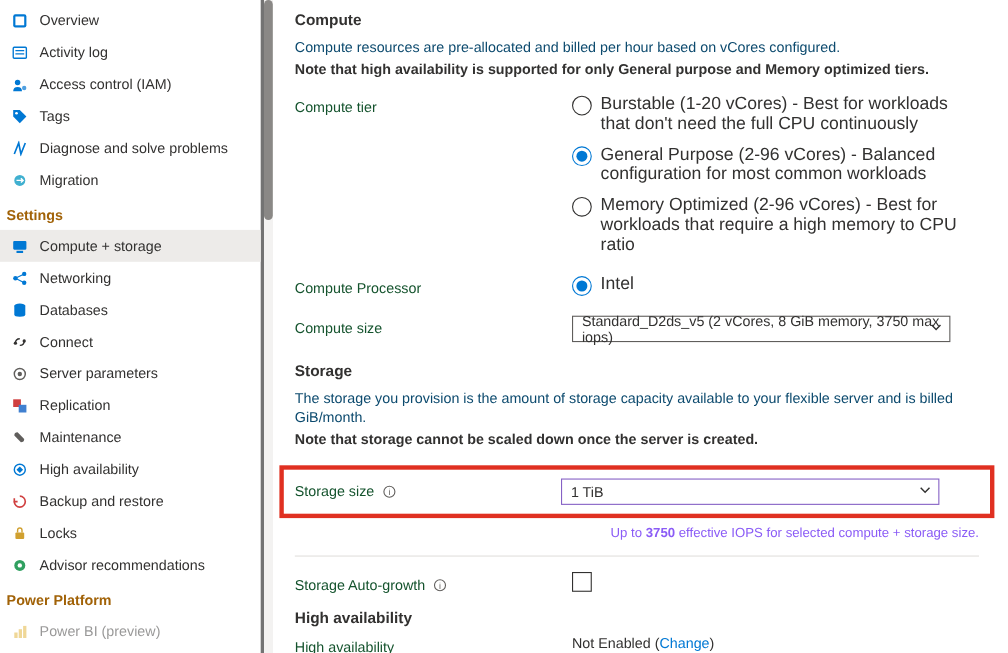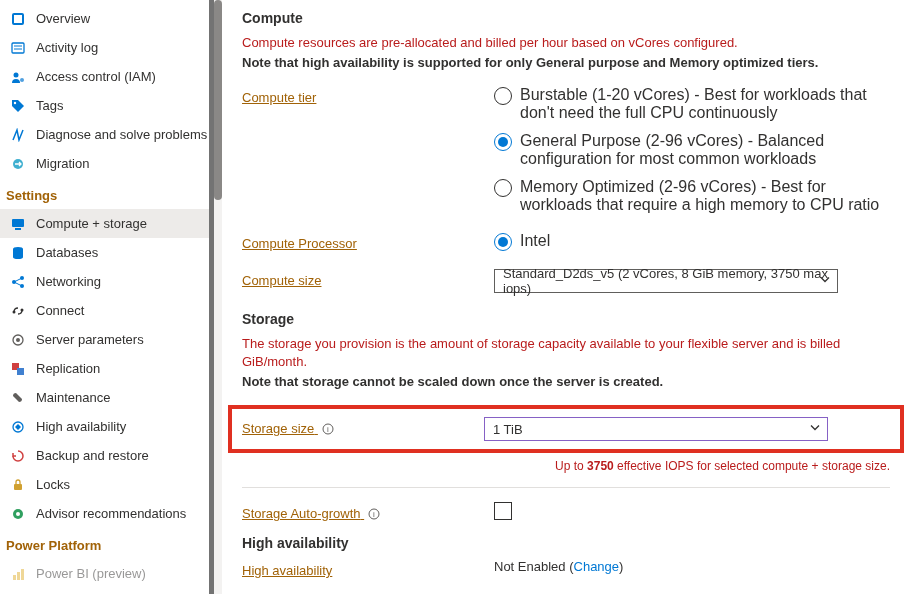--- a/index.html
+++ b/index.html
@@ -7,22 +7,22 @@
   font-family: "Segoe UI", -apple-system, sans-serif;
   font-size: 13px;
   color: #323130;
   background: #fff;
   width: 916px;
   height: 594px;
   overflow: hidden;
   display: flex;
 }
 .sidebar {
-  width: 214px;
-  border-right: 5px solid #737373;
+  width: 240px;
+  border-right: 3px solid #737373;
   overflow-y: auto;
   padding-top: 4px;
   padding-bottom: 10px;
 }
 .nav-item {
   display: flex;
   align-items: center;
   height: 29px;
   padding-left: 10px;
   cursor: pointer;
@@ -64,34 +64,33 @@
 .content {
   padding: 4px 26px 25px 28px;
   overflow-y: auto;
   height: 100%;
 }
 .section-title {
   font-weight: 600;
   font-size: 14px;
   margin: 6px 0 8px 0;
 }
-.desc { font-size: 13px; color: #b91c1c; line-height: 18px; margin-bottom: 2px; }
+.desc { font-size: 13px; color: #0c4a6e; line-height: 18px; margin-bottom: 2px; }
 .note { font-weight: 600; font-size: 13px; line-height: 18px; margin-bottom: 14px; }
 .row {
   display: flex;
   align-items: flex-start;
   margin-bottom: 8px;
 }
 .row-label {
   width: 252px;
   flex-shrink: 0;
   padding-top: 4px;
   font-size: 13px;
-  color: #a16207;
-  text-decoration: underline;
+  color: #14532d;
 }
 .row-value { flex: 1; }
 .radio-opt {
   display: flex;
   align-items: flex-start;
   margin-bottom: 10px;
   cursor: pointer;
 }
 .radio-circle {
   width: 18px; height: 18px;
@@ -133,21 +132,21 @@
   transform: translateY(-50%);
 }
 .highlight-box {
   border: 4px solid #e03021;
   padding: 8px 10px;
   margin: 4px -14px 6px -14px;
 }
 .footnote {
   text-align: right;
   font-size: 12px;
-  color: #b91c1c;
+  color: #8b5cf6;
   margin-bottom: 10px;
 }
 .checkbox-box {
   width: 18px; height: 18px;
   border: 1px solid #323130;
 }
 .link { color: #0078d4; cursor: pointer; }
 .info-icon {
   display: inline-flex;
   margin-left: 4px;
@@ -223,37 +222,37 @@
         <svg width="14" height="14">
           <rect x="1" y="2" width="12" height="8" rx="1" fill="#0078d4"></rect>
           <rect x="4" y="11" width="6" height="2" fill="#0078d4"></rect>
         </svg>
       </span>
     <span>Compute + storage</span>
   </div>
   <div class="nav-item">
     <span class="icon">
         <svg width="14" height="14">
-          <ellipse cx="7" cy="3" rx="5" ry="2" fill="#0078d4"></ellipse>
-          <path d="M2 3 L2 11 Q2 13 7 13 Q12 13 12 11 L12 3" fill="#0078d4"></path>
-        </svg>
-      </span>
-    <span>Databases</span>
-  </div>
-  <div class="nav-item">
-    <span class="icon">
-        <svg width="14" height="14">
           <circle cx="3" cy="7" r="2" fill="#0078d4"></circle>
           <circle cx="11" cy="3" r="2" fill="#0078d4"></circle>
           <circle cx="11" cy="11" r="2" fill="#0078d4"></circle>
           <line x1="3" y1="7" x2="11" y2="3" stroke="#0078d4"></line>
           <line x1="3" y1="7" x2="11" y2="11" stroke="#0078d4"></line>
         </svg>
       </span>
     <span>Networking</span>
+  </div>
+  <div class="nav-item">
+    <span class="icon">
+        <svg width="14" height="14">
+          <ellipse cx="7" cy="3" rx="5" ry="2" fill="#0078d4"></ellipse>
+          <path d="M2 3 L2 11 Q2 13 7 13 Q12 13 12 11 L12 3" fill="#0078d4"></path>
+        </svg>
+      </span>
+    <span>Databases</span>
   </div>
   <div class="nav-item">
     <span class="icon">
         <svg width="14" height="14">
           <path d="M3 8 Q3 4 7 4 M11 6 Q11 10 7 10" fill="none" stroke="#323130" stroke-width="1.3"></path>
           <circle cx="3" cy="8" r="1.5" fill="#323130"></circle>
           <circle cx="11" cy="6" r="1.5" fill="#323130"></circle>
         </svg>
       </span>
     <span>Connect</span>

